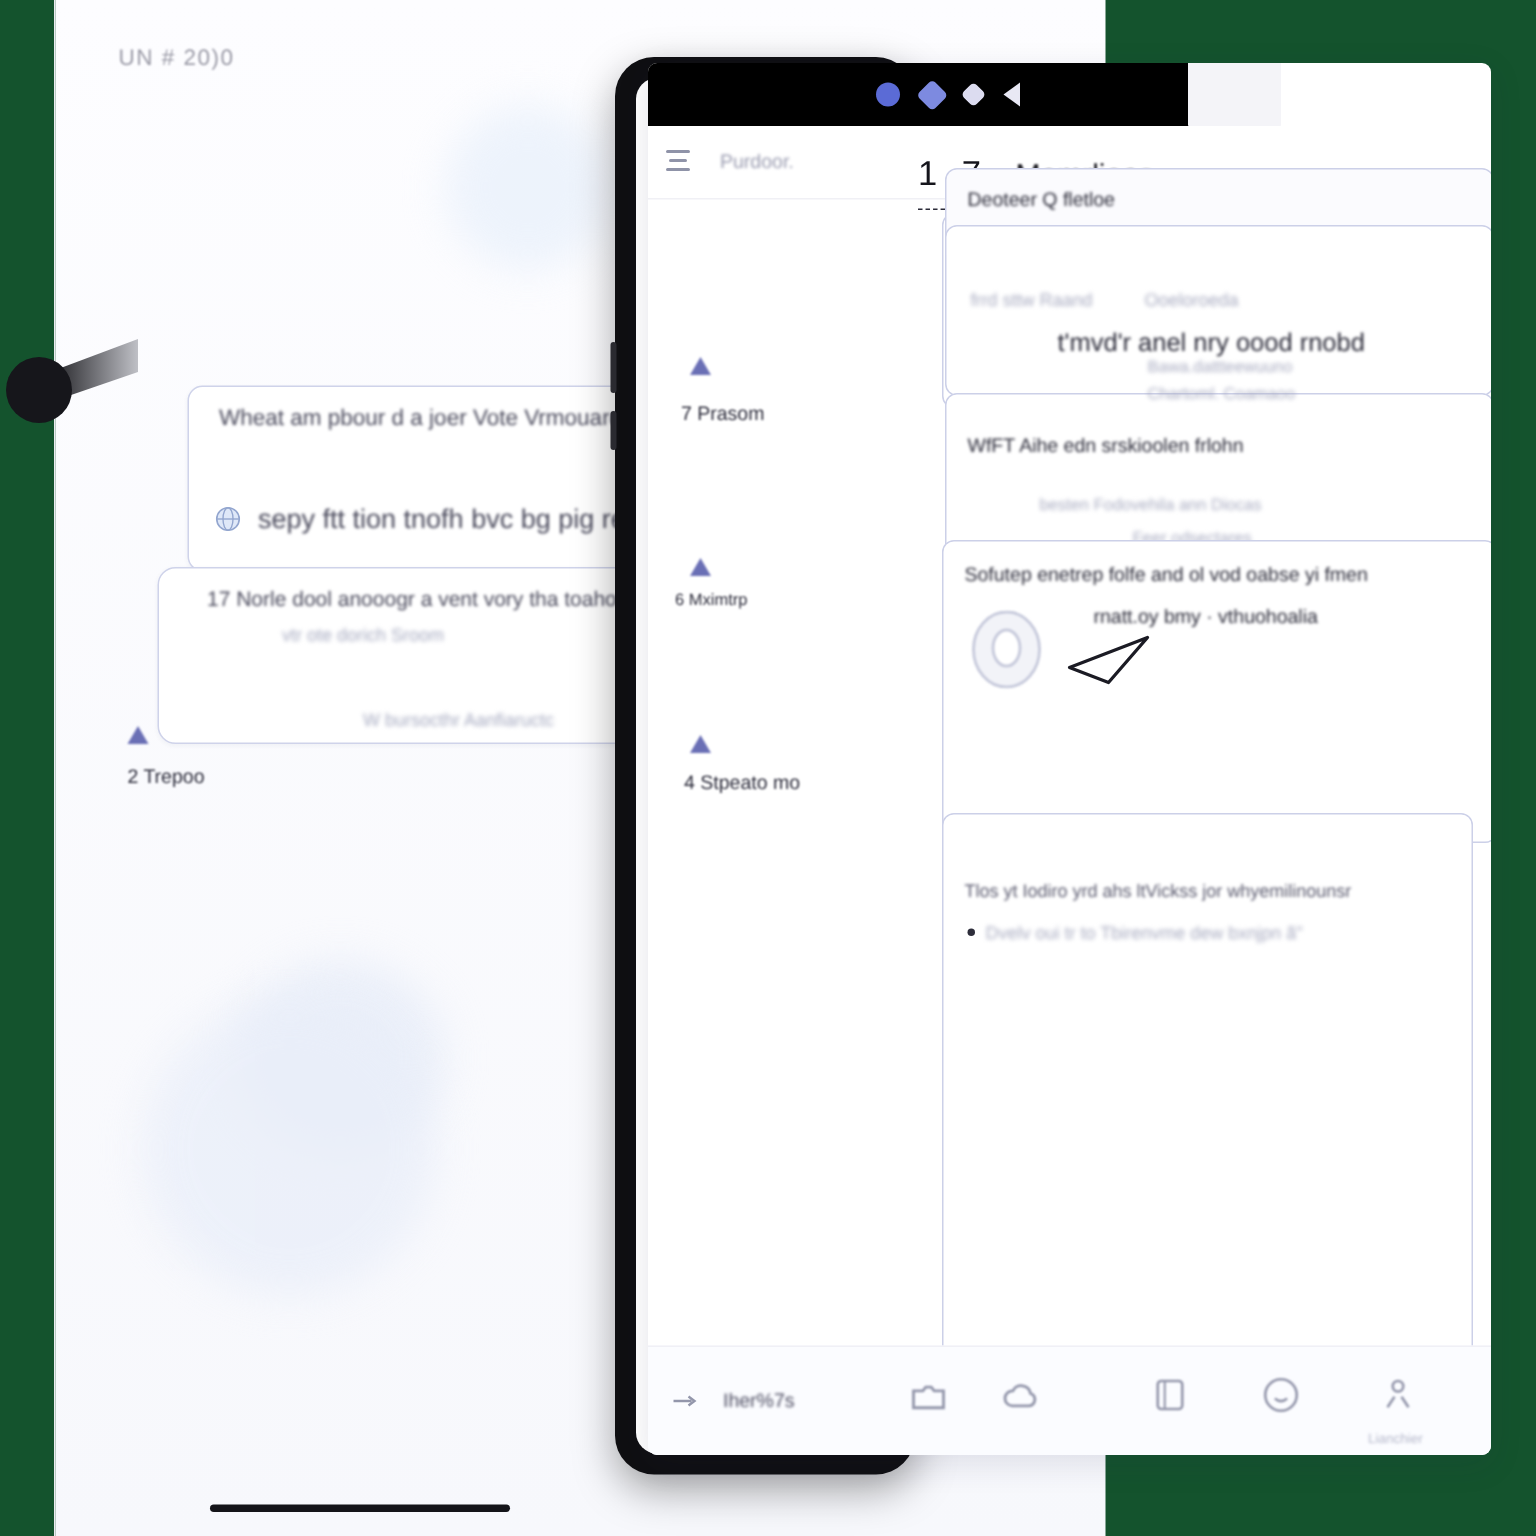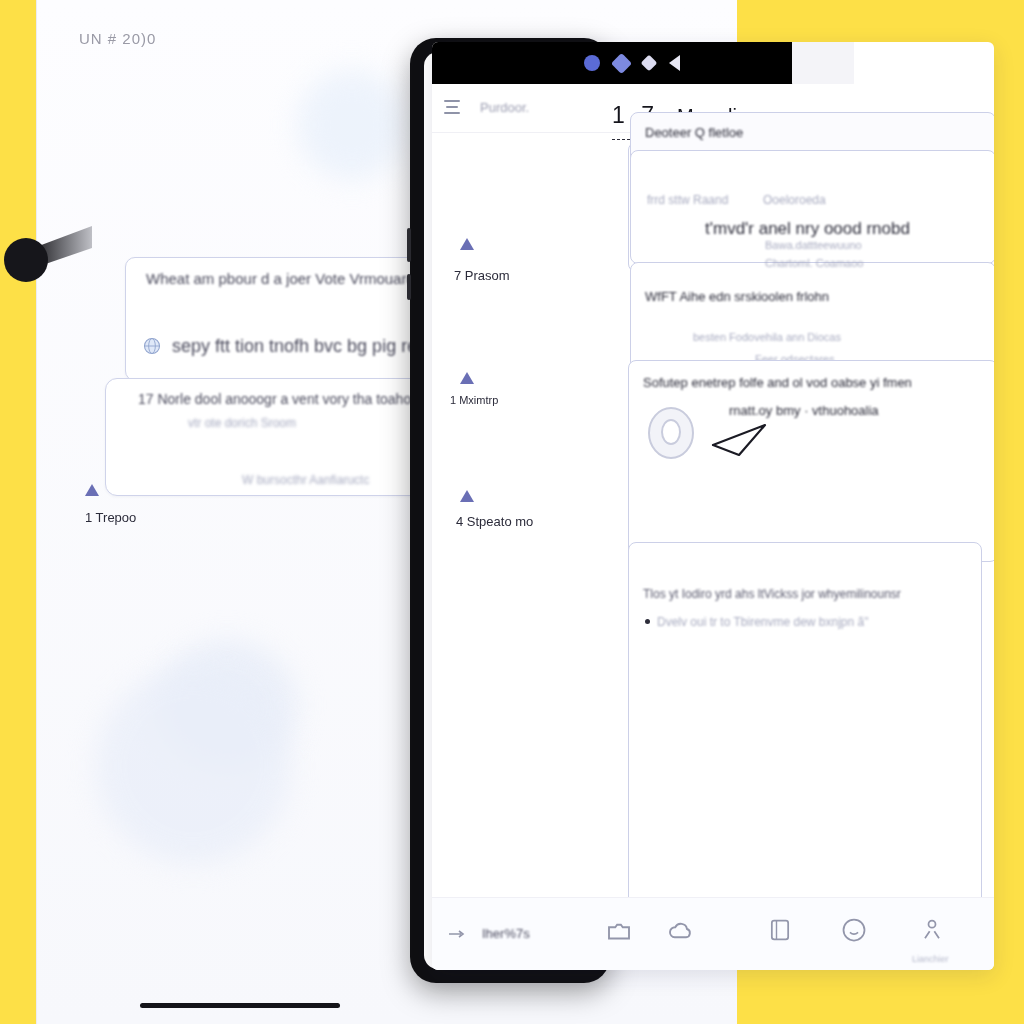--- a/index.html
+++ b/index.html
@@ -11,21 +11,21 @@
     width: 1024px;
     height: 1024px;
     font-family: "Liberation Sans", sans-serif;
     overflow: hidden;
     position: relative;
   }
 
   #stage {
     position: absolute;
     inset: 0;
-    background: #fde047;
+    background: #14532d;
   }
 
   
   .bg-page {
     position: absolute;
     left: 36px;
     top: 0;
     width: 700px;
     height: 1024px;
     background: linear-gradient(180deg, #fdfdff 0%, #f7f8fc 100%);
@@ -281,21 +281,21 @@
       <div class="ta2 blur-txt">sepy ftt tion tnofh bvc bg pig re</div>
     </div>
 
     <div class="card card-b">
       <div class="tb1 blur-txt">17 Norle dool anooogr a vent vory tha toaho boo pompe</div>
       <div class="tb2 blur-txt soft">vtr ote dorich Sroom</div>
       <div class="tb3 blur-txt soft">W bursocthr Aanfiaructc</div>
     </div>
 
     <div class="marker" style="left:48px; top:484px;"></div>
-    <div class="marker-label" style="left:48px; top:510px;">1 Trepoo</div>
+    <div class="marker-label" style="left:48px; top:510px;">2 Trepoo</div>
 
     <div class="marker" style="left:420px; top:482px;"></div>
     <div class="marker-label" style="left:420px; top:510px;">4 Stpeato mo</div>
   </div>
 
   <div class="cursor-blob">
     <svg width="100" height="78" viewBox="0 0 100 78">
       <defs>
         <linearGradient id="cg" x1="1" y1="0" x2="0" y2="0">
           <stop offset="0" stop-color="#bfc0c6"></stop>
@@ -339,21 +339,21 @@
         <line x1="8" y1="6" x2="108" y2="86" stroke="#111118" stroke-width="4" stroke-linecap="round"></line>
       </svg>
     </div>
 
     <div class="marker" style="left:28px; top:196px;"></div>
     <div class="marker-label" style="left:22px; top:226px;">7 Prasom</div>
 
     <div class="panel p2"></div>
 
     <div class="marker" style="left:28px; top:330px;"></div>
-    <div class="marker-label" style="left:18px; top:352px; font-size:11px;">1 Mximtrp</div>
+    <div class="marker-label" style="left:18px; top:352px; font-size:11px;">6 Mximtrp</div>
 
     <div class="panel p3">
       <div class="ptxt" style="left:12px; top:12px; font-size:11px;">Bow Titorr ovvertt</div>
       <div class="ptxt dim" style="left:12px; top:38px; font-size:11px;">fhrcl voer fimrodoln</div>
       <div class="ptxt dim" style="left:120px; top:92px; font-size:11px;">Vnord</div>
     </div>
 
     <div class="marker" style="left:28px; top:448px;"></div>
     <div class="marker-label" style="left:24px; top:472px;">4 Stpeato mo</div>
 

